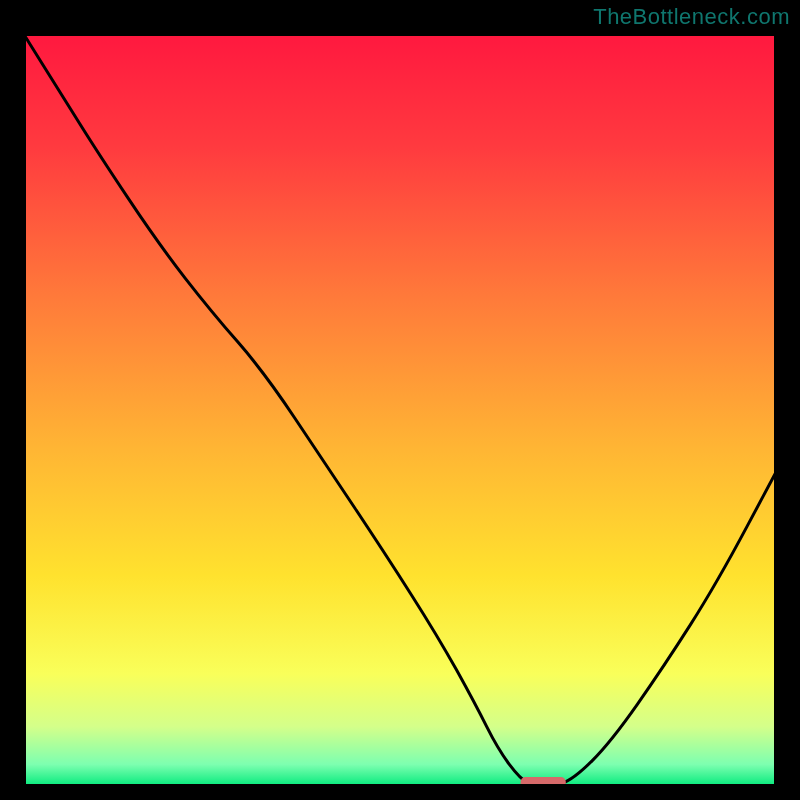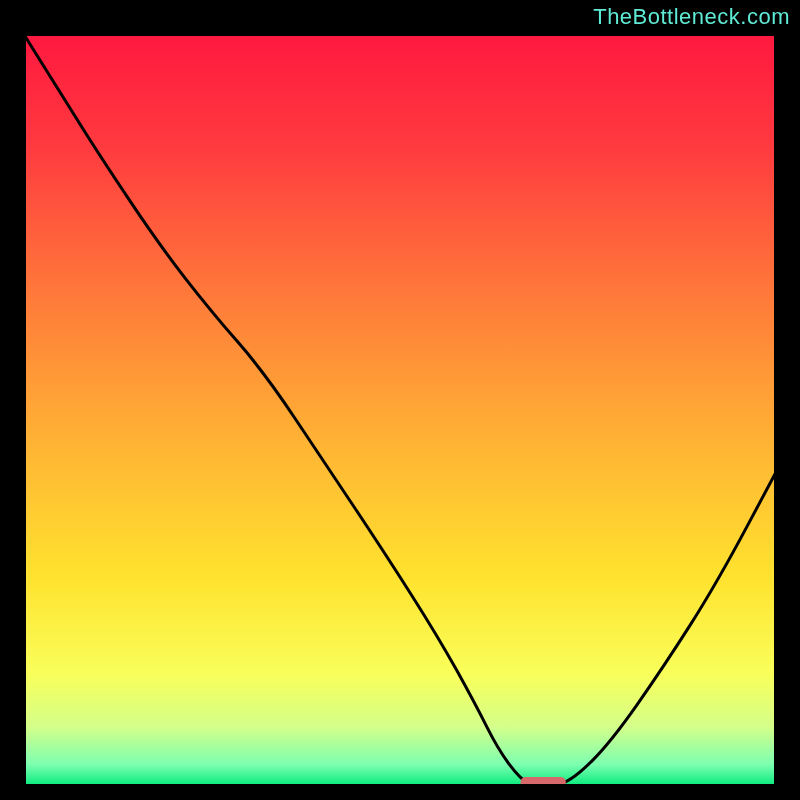--- a/index.html
+++ b/index.html
@@ -13,21 +13,21 @@
   .container {
     position: relative;
     width: 800px;
     height: 800px;
     background: #000;
   }
   .watermark {
     position: absolute;
     top: 4px;
     right: 10px;
-    color: #5eead4;
+    color: #0f766e;
     font-size: 22px;
     letter-spacing: 0.5px;
     font-weight: 500;
   }
   .plot-inner {
     position: absolute;
     left: 23px;
     top: 33px;
     width: 754px;
     height: 754px;

